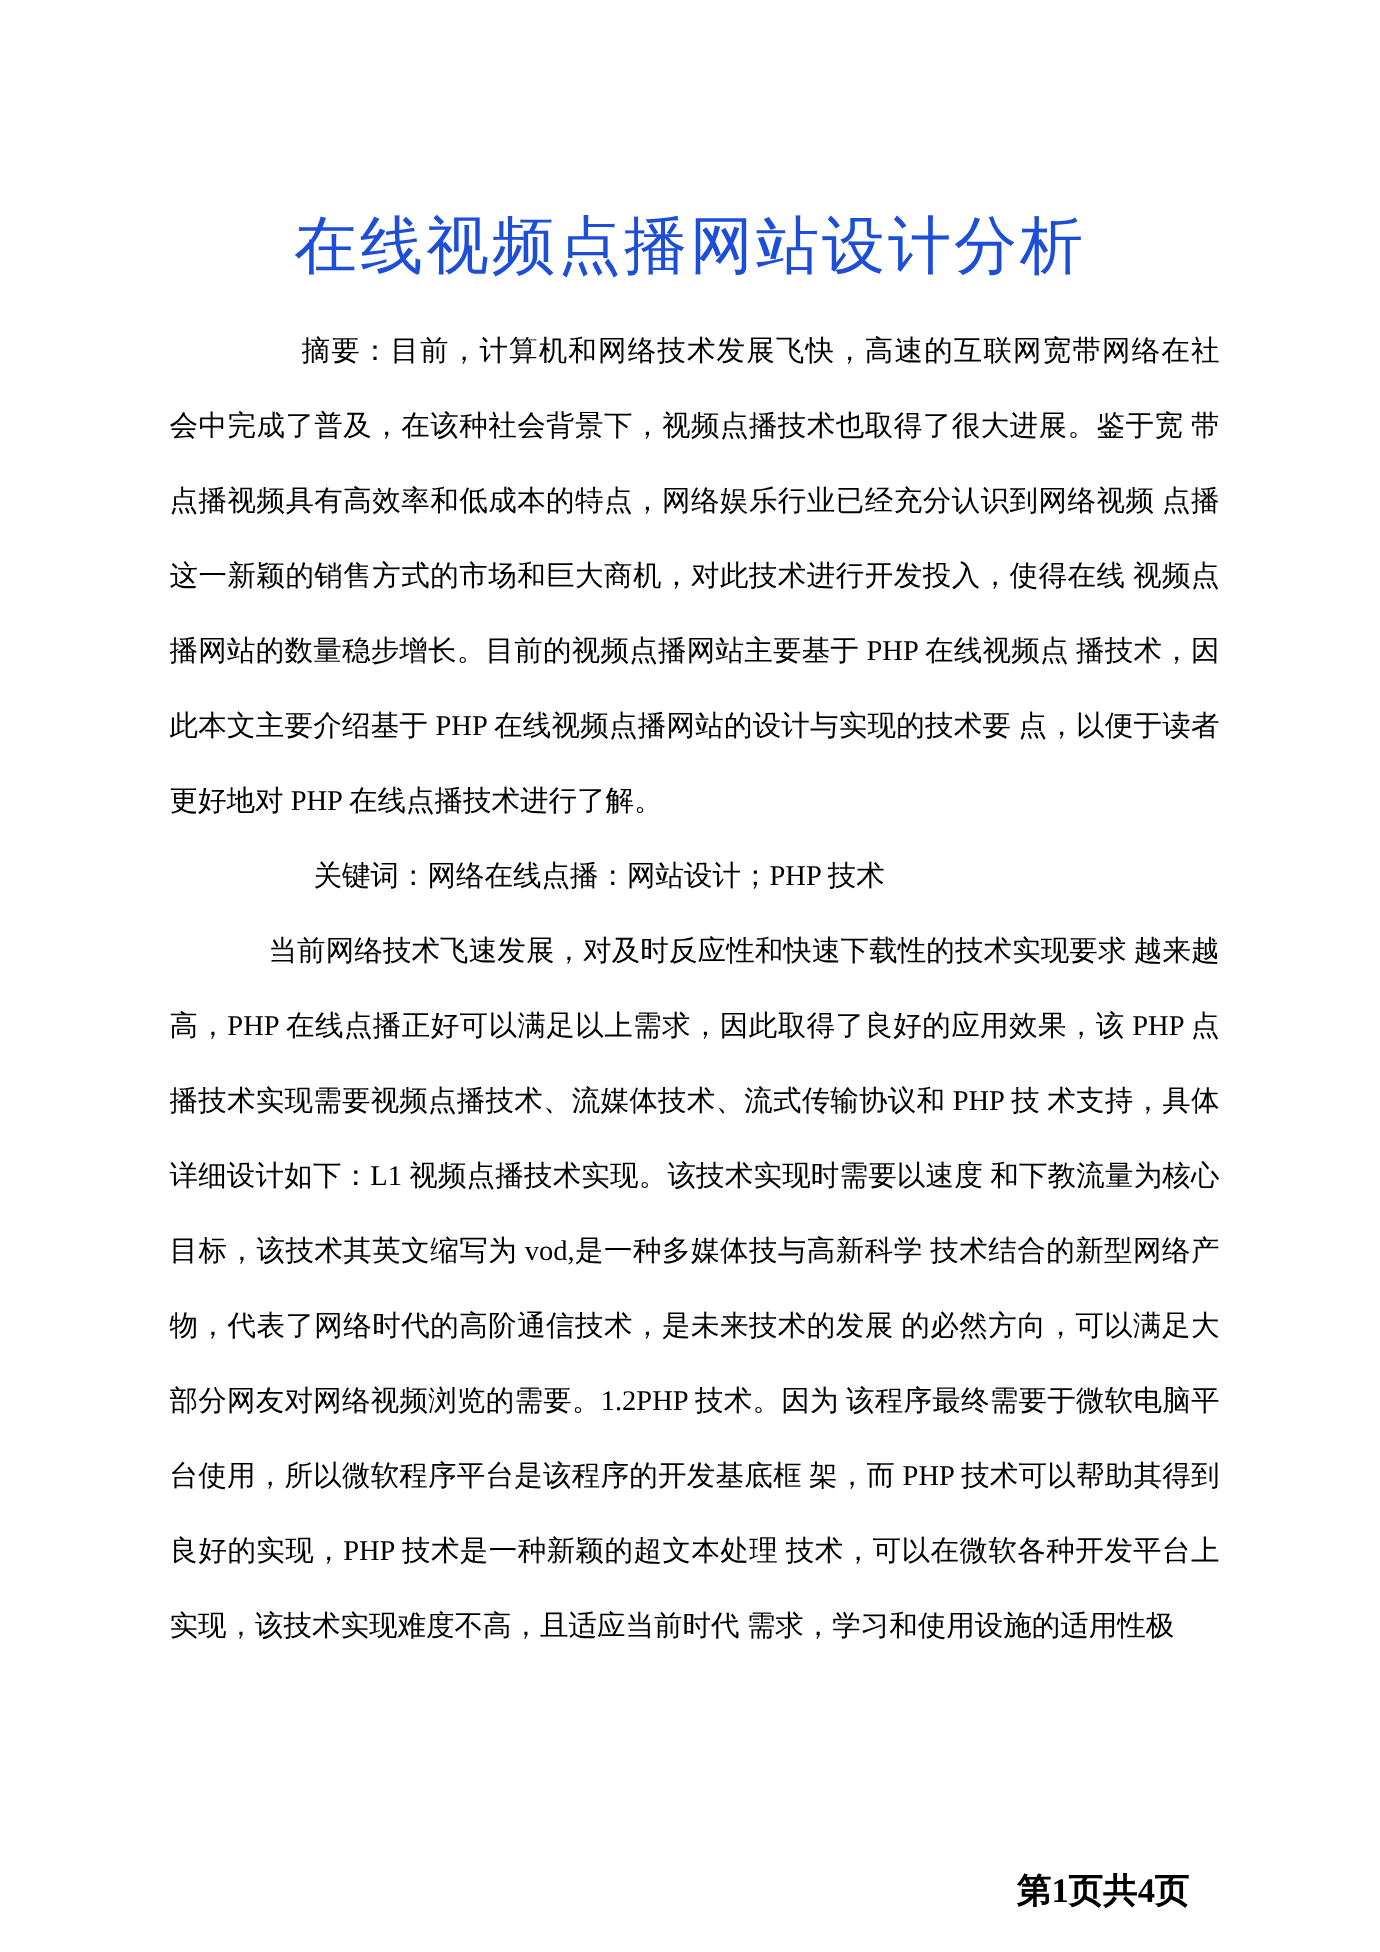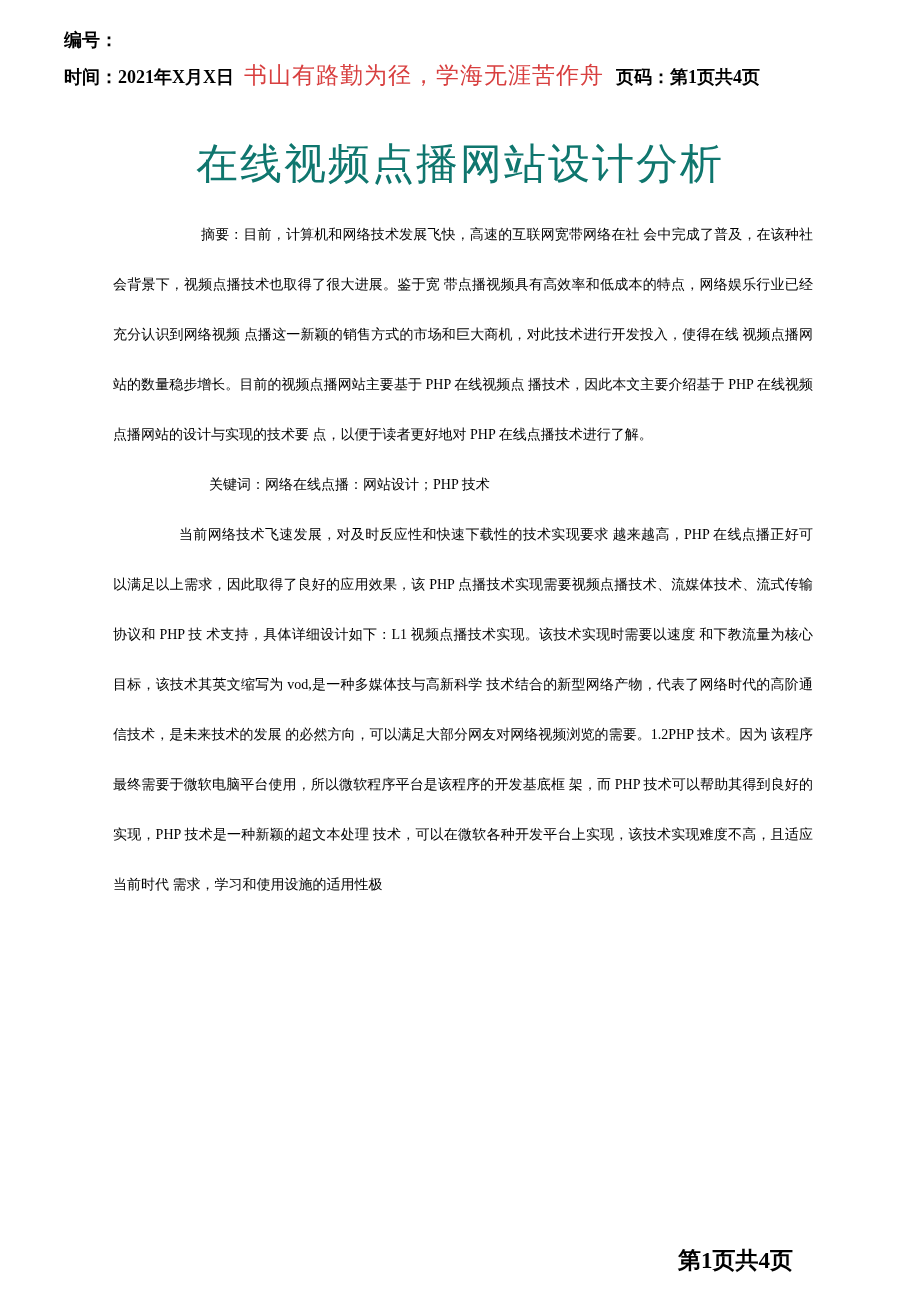--- a/index.html
+++ b/index.html
@@ -46,21 +46,21 @@
     text-align: center;
     font-size: 42px;
     font-weight: normal;
     letter-spacing: 2px;
   }
   .content {
     position: absolute;
     top: 210px;
     left: 113px;
     width: 700px;
-    font-size: 14px;
+    font-size: 19px;
     line-height: 50px;
     text-align: justify;
   }
   .content p { margin: 0; }
   .p-abstract { text-indent: 88px; }
   .p-keywords { text-indent: 96px; margin-top: 5px; }
   .p-heading  { text-indent: 66px; }
   .p-body     { text-indent: 66px; margin-top: 7px; }
   .footer {
     position: absolute;
@@ -68,30 +68,22 @@
     top: 1245px;
     font-size: 23px;
     font-weight: 600;
   }
 </style>
 </head>
 <body>
 
 <div class="page">
 
-  <div class="header">
-    <div class="h-line1">编号：</div>
-    <div class="h-line2">
-      <span>时间：2021年X月X日</span>
-      <span class="motto" style="color: rgb(216, 64, 64);">书山有路勤为径，学海无涯苦作舟</span>
-      <span>页码：第1页共4页</span>
-    </div>
-  </div>
 
-  <h1 class="title" style="color: #0f766e; font-family: Liberation Mono, monospace;">在线视频点播网站设计分析</h1>
+  <h1 class="title" style="color: #1d4ed8; font-family: Liberation Mono, monospace;">在线视频点播网站设计分析</h1>
 
   <div class="content">
     <p class="p-abstract">摘要：目前，计算机和网络技术发展飞快，高速的互联网宽带网络在社 会中完成了普及，在该种社会背景下，视频点播技术也取得了很大进展。鉴于宽 带点播视频具有高效率和低成本的特点，网络娱乐行业已经充分认识到网络视频 点播这一新颖的销售方式的市场和巨大商机，对此技术进行开发投入，使得在线 视频点播网站的数量稳步增长。目前的视频点播网站主要基于 PHP 在线视频点 播技术，因此本文主要介绍基于 PHP 在线视频点播网站的设计与实现的技术要 点，以便于读者更好地对 PHP 在线点播技术进行了解。</p>
     <p class="p-keywords">关键词：网络在线点播：网站设计；PHP 技术</p>
     <p class="p-body">当前网络技术飞速发展，对及时反应性和快速下载性的技术实现要求 越来越高，PHP 在线点播正好可以满足以上需求，因此取得了良好的应用效果，该 PHP 点播技术实现需要视频点播技术、流媒体技术、流式传输协议和 PHP 技 术支持，具体详细设计如下：L1 视频点播技术实现。该技术实现时需要以速度 和下教流量为核心目标，该技术其英文缩写为 vod,是一种多媒体技与高新科学 技术结合的新型网络产物，代表了网络时代的高阶通信技术，是未来技术的发展 的必然方向，可以满足大部分网友对网络视频浏览的需要。1.2PHP 技术。因为 该程序最终需要于微软电脑平台使用，所以微软程序平台是该程序的开发基底框 架，而 PHP 技术可以帮助其得到良好的实现，PHP 技术是一种新颖的超文本处理 技术，可以在微软各种开发平台上实现，该技术实现难度不高，且适应当前时代 需求，学习和使用设施的适用性极</p>
   </div>
 
   <div class="footer">第1页共4页</div>
 
 </div>

